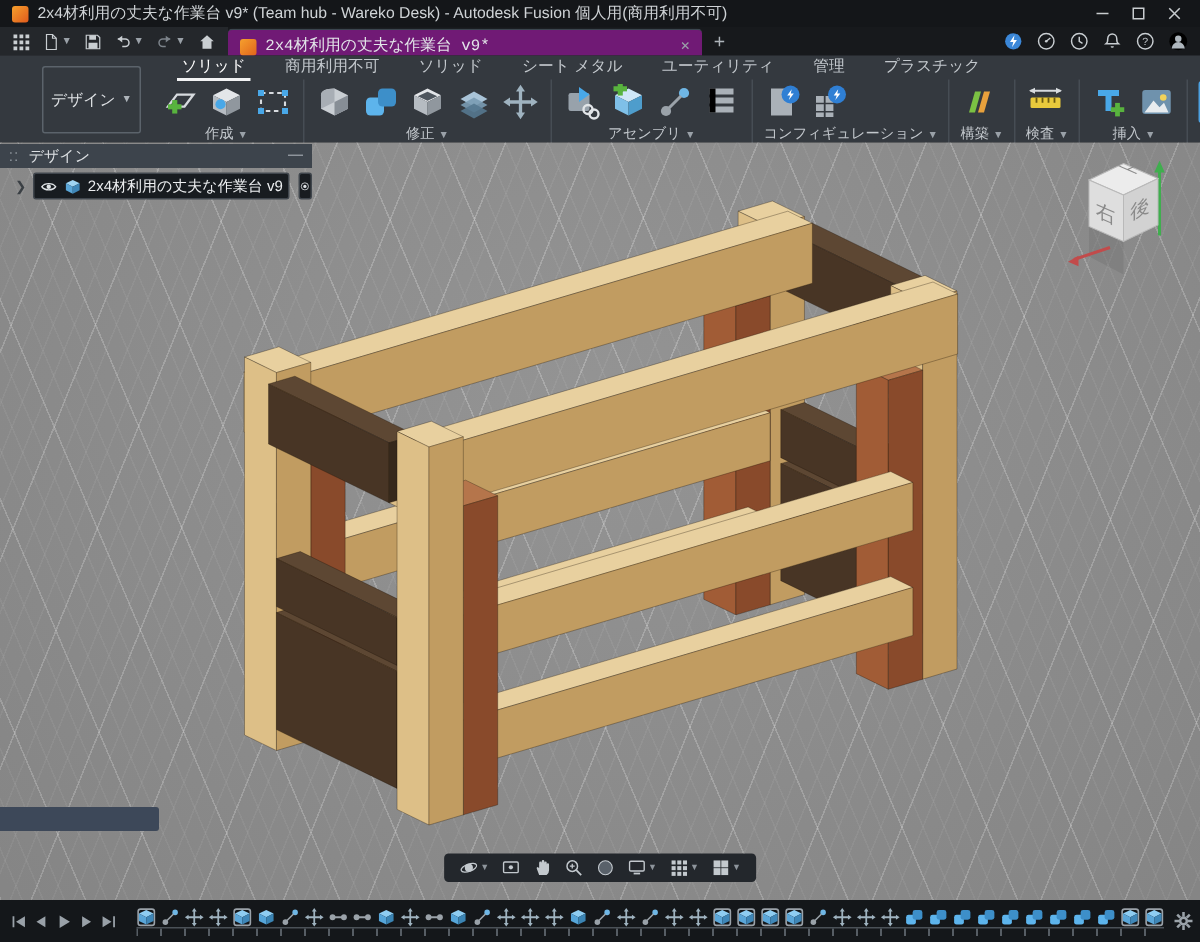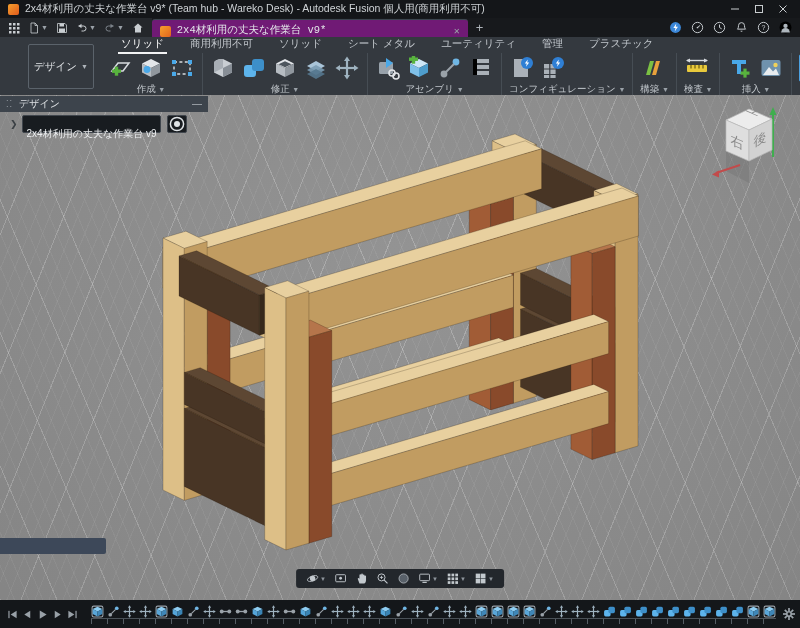--- a/index.html
+++ b/index.html
@@ -65,21 +65,21 @@
 
   
   .browser{position:absolute;left:0;top:1px;width:208px;}
   .bheader{height:16px;background:#3d444c;display:flex;align-items:center;padding:0 6px;gap:6px;}
   .bheader .grip{color:#9aa1a8;font-size:8px;letter-spacing:1px;}
   .bheader .btitle{font-size:10px;color:#dde0e3;flex:1;}
   .bheader .min{color:#aeb4ba;font-size:10px;line-height:6px;}
   .brow{display:flex;align-items:center;margin:3px 0 0 10px;gap:4px;}
   .brow .chev{color:#3a3f44;font-size:9px;}
   .bpill{display:flex;align-items:center;gap:5px;background:#181c20;border:1px solid #40464d;
-     border-radius:2px;padding:1px 4px;height:14px;flex-direction:column;}
+     border-radius:2px;padding:1px 4px;height:14px;}
   .bpill .rlabel{font-size:10px;color:#eceef0;white-space:nowrap;}
   .bpill svg{width:11px;height:11px;display:block;}
   .bradio{background:#181c20;border:1px solid #40464d;border-radius:2px;width:18px;height:16px;
      display:flex;align-items:center;justify-content:center;margin-left:2px;}
 
   
   .viewcube{position:absolute;top:4px;right:8px;width:86px;height:86px;}
 
   
   .docked-tab{position:absolute;left:0;bottom:46px;width:106px;height:16px;background:#3d4859;border-radius:0 2px 2px 0;}

